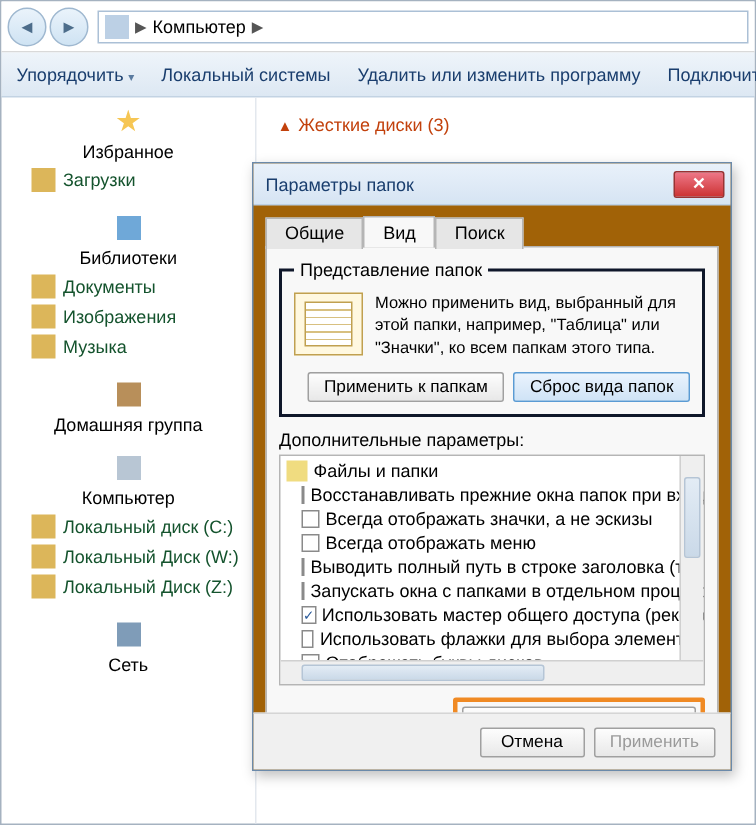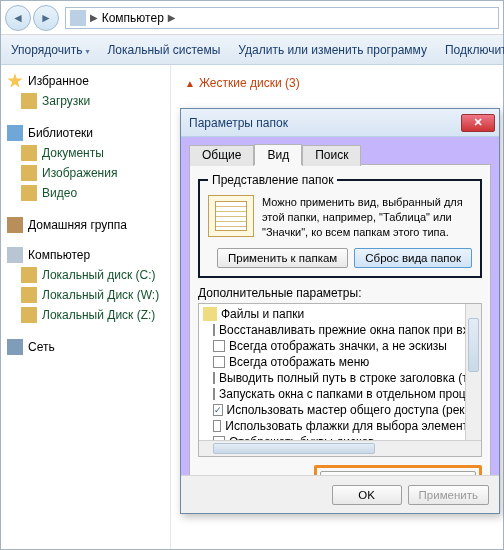--- a/index.html
+++ b/index.html
@@ -14,42 +14,42 @@
 .crumb-icon { width: 16px; height: 16px; background: #bcd0e5; display: inline-block; }
 .crumb-sep { color: #555; font-size: 10px; }
 
 .toolbar { height: 30px; background: linear-gradient(#eef4fa,#dde8f3); display: flex; align-items: center; gap: 18px; padding: 0 10px; color: #1a3e6e; border-bottom: 1px solid #c3d3e3; font-size: 12px; }
 .tb-item { white-space: nowrap; }
 .tb-sep::after { content: "▾"; font-size: 8px; margin-left: 3px; color: #5a7ba0; }
 
 .body { display: flex; height: calc(100% - 64px); }
 .side { width: 170px; padding: 8px 6px; border-right: 1px solid #e3e8ee; overflow: hidden; }
 .side-group { margin-bottom: 14px; }
-.side-head { display: flex; align-items: center; gap: 5px; margin-bottom: 2px; }
+.side-head { display: flex; align-items: center; gap: 5px; margin-bottom: 2px; flex-direction: column; }
 .side-head .icn { width: 16px; height: 16px; display: inline-block; }
 .side-item { display: flex; align-items: center; gap: 5px; padding: 2px 0 2px 14px; color: #14532d; }
 .side-item .icn { width: 16px; height: 16px; display: inline-block; background: #dcb65a; }
 
 .main-head { padding: 10px 14px; color: #c2410c; font-size: 13px; }
 .main-head .arrow { font-size: 10px; margin-right: 4px; }
 
 .icn-star { background: #f6c654; clip-path: polygon(50% 0,61% 35%,98% 35%,68% 57%,79% 91%,50% 70%,21% 91%,32% 57%,2% 35%,39% 35%); }
 .icn-dl { background: #5aa0e0; }
 .icn-lib { background: #6fa8d8; }
 .icn-vid { background: #4c78a8; }
 .icn-doc { background: #e8d9a8; }
 .icn-img { background: #7fbf7f; }
 .icn-mus { background: #d09f5a; }
 .icn-home { background: #b88f5a; }
 .icn-comp { background: #b8c6d4; }
 .icn-hdd { background: #c6ced6; }
 .icn-net { background: #7f9cb8; }
 
 
-.dlg { position: absolute; left: 180px; top: 108px; width: 320px; height: 406px; background: #c4b5fd; border: 1px solid #6b8aaa; box-shadow: 2px 3px 8px rgba(0,0,0,.25); }
+.dlg { position: absolute; left: 168px; top: 108px; width: 320px; height: 406px; background: #a16207; border: 1px solid #6b8aaa; box-shadow: 2px 3px 8px rgba(0,0,0,.25); }
 .dlg-title { height: 28px; background: linear-gradient(#e9f1fa,#d6e4f3); display: flex; align-items: center; padding: 0 4px 0 8px; color: #1a3e6e; border-bottom: 1px solid #bcd0e5; }
 .dlg-title span { flex: 1; }
 .dlg-close { width: 34px; height: 18px; background: linear-gradient(#e78, #c33); border: 1px solid #933; border-radius: 2px; color: #fff; display: flex; align-items: center; justify-content: center; font-size: 11px; font-weight: bold; }
 
 .tabs { display: flex; padding: 6px 8px 0; gap: 0; }
 .tab { padding: 3px 12px; border: 1px solid #b5b5b5; background: #ececec; position: relative; top: 1px; border-bottom: none; }
 .tab.active { background: #f8f8f8; z-index: 2; }
 .tab:not(.active) { background: #e6e6e6; top: 2px; padding-top: 2px; }
 
 .panel { margin: 0 8px 8px; border: 1px solid #b5b5b5; background: #f8f8f8; padding: 8px; }
@@ -124,21 +124,21 @@
         <div class="side-item">
             <span class="icn icn-doc"></span>
             <span>Документы</span>
           </div>
         <div class="side-item">
             <span class="icn icn-img"></span>
             <span>Изображения</span>
           </div>
         <div class="side-item">
             <span class="icn icn-mus"></span>
-            <span>Видео</span>
+            <span>Музыка</span>
           </div>
       </div>
       <div class="side-group">
         <div class="side-head">
             <span class="icn icn-home"></span>
             <span>Домашняя группа</span>
           </div>
       </div>
       <div class="side-group">
         <div class="side-head sel">
@@ -242,16 +242,16 @@
       <div class="adv-scroll-h"></div>
     </div>
 
     <div class="restore-wrap">
       <div class="restore-hl">
         <button class="btn">Восстановить умолчания</button>
       </div>
     </div>
   </div>
   <div class="dlg-foot">
-    <button class="btn">OK</button>
+    <button class="btn">Отмена</button>
     <button class="btn dis">Применить</button>
   </div>
 </div>
 
 </body></html>

